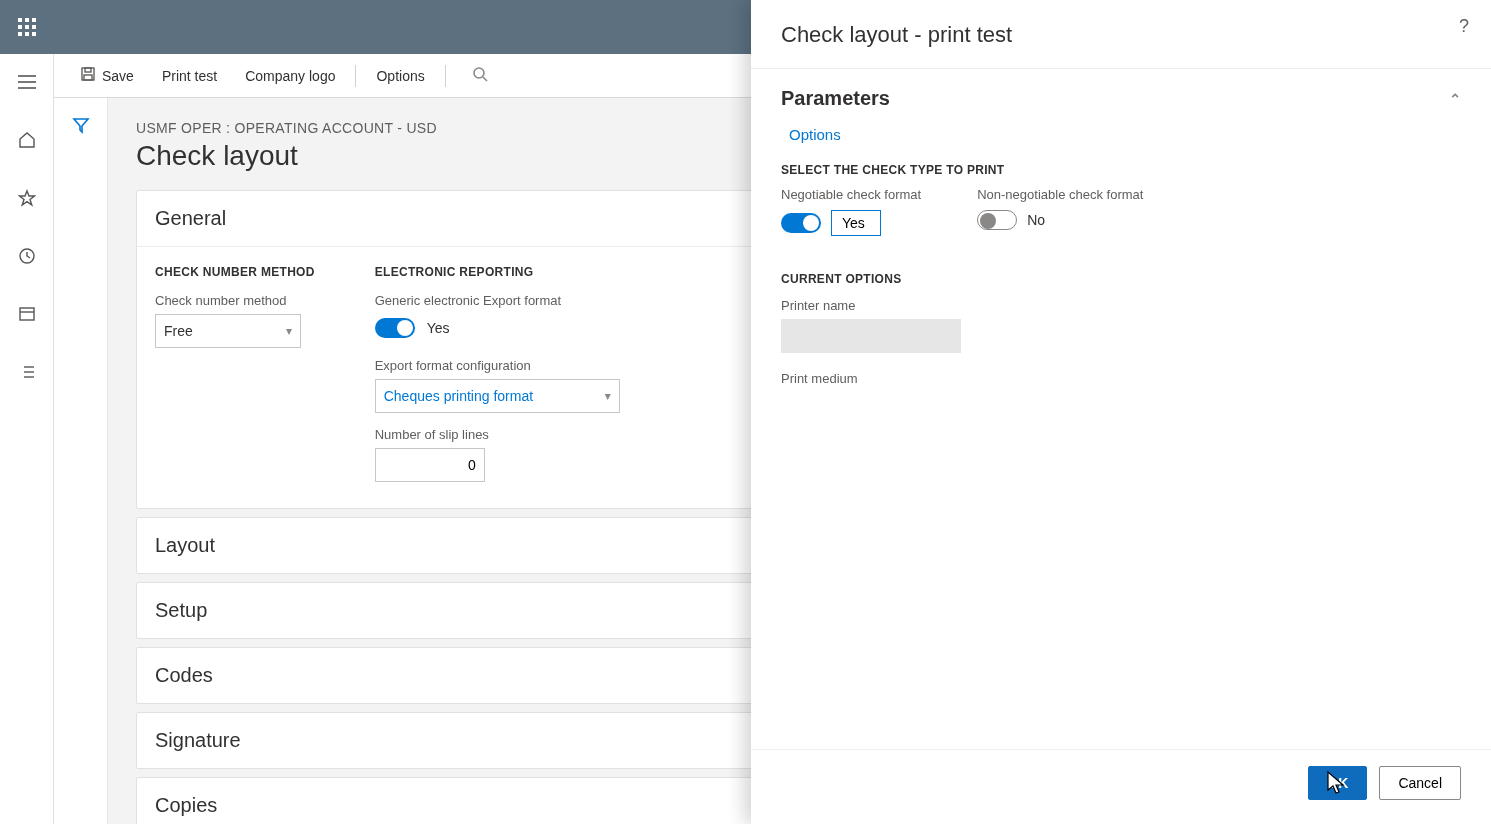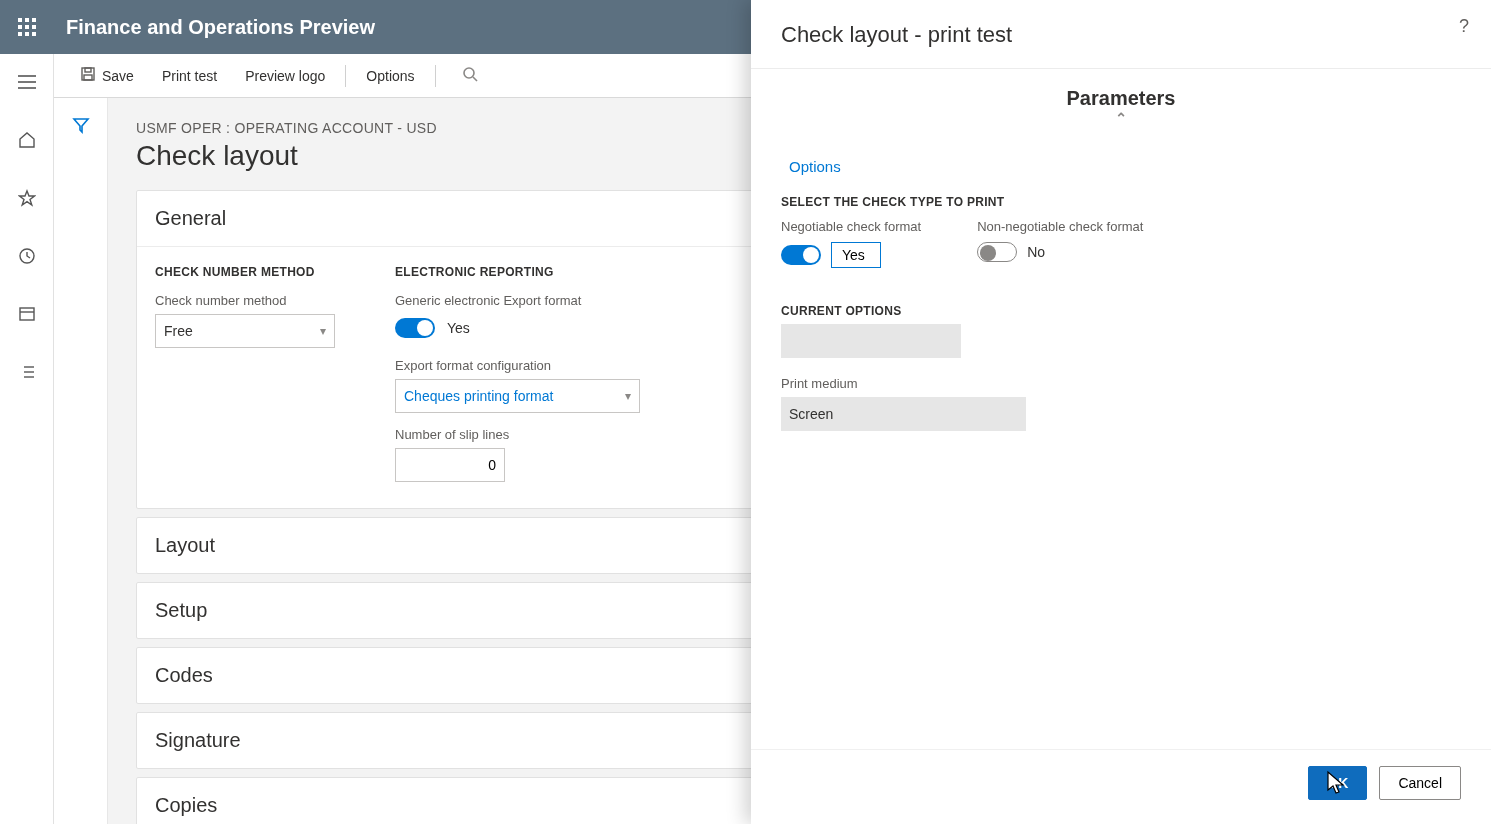--- a/index.html
+++ b/index.html
@@ -87,21 +87,21 @@
   .card-header {
     font-size:20px; color:#323130; padding:16px 18px;
     border-bottom:1px solid #ececec;
     cursor:pointer; font-weight:400;
   }
   .card.collapsed .card-header { border-bottom:none; }
   .card-body { padding:18px 18px 26px 18px; display:flex; gap:60px; }
   .grp-label { font-size:12px; font-weight:600; color:#323130; letter-spacing:0.3px; }
   .field-label { font-size:13px; color:#605e5c; margin-top:14px; }
   .dropdown {
-    margin-top:6px; width:180px; height:34px; border:1px solid #c8c6c4;
+    margin-top:6px; width:146px; height:34px; border:1px solid #c8c6c4;
     background:#fff; display:flex; align-items:center; justify-content:space-between;
     padding:0 8px; font-size:14px; color:#323130; cursor:pointer;
   }
   .dropdown.wide { width:245px; color:#0078d4; }
   .chev { color:#8a8886; font-size:12px; }
   .toggle-row { display:flex; align-items:center; gap:12px; margin-top:10px; }
   .toggle {
     width:40px; height:20px; border-radius:10px; background:#0078d4; position:relative;
     cursor:pointer;
   }
@@ -126,24 +126,23 @@
   }
   .flyout-title { font-size:22px; color:#323130; font-weight:400; }
   .help-ic {
     position:absolute; top:16px; right:22px; color:#605e5c; font-size:18px; cursor:pointer;
   }
   .flyout-body {
     flex:1; padding:18px 30px; overflow-y:auto;
     border-top:1px solid #ececec; margin-top:14px;
   }
   .param-head {
-    display:flex; justify-content:center; align-items:center;
-    font-size:20px; color:#323130; cursor:pointer; margin-bottom:32px;
+    display:flex; justify-content:space-between; align-items:center;
+    font-size:20px; color:#323130; cursor:pointer; margin-bottom:16px;
     font-weight:600;
-    flex-direction:column;
   }
   .param-head .chev-up { font-size:14px; color:#8a8886; }
   .link { color:#0078d4; font-size:15px; cursor:pointer; margin-left:8px; }
   .subhead { font-size:12px; font-weight:700; color:#323130; letter-spacing:0.3px; margin-top:20px; }
   .toggles-row { display:flex; gap:56px; margin-top:10px; }
   .tgl-block .tgl-label { font-size:13px; color:#605e5c; margin-bottom:8px; }
   .tgl-inline { display:flex; align-items:center; gap:10px; }
   .toggle.off { background:#fff; border:1px solid #8a8886; }
   .toggle.off .knob { left:2px; right:auto; background:#8a8886; }
   .val-box { border:1px solid #0078d4; padding:4px 10px; font-size:14px; min-width:50px; }
@@ -179,21 +178,20 @@
         <rect x="7" y="0" width="4" height="4"></rect>
         <rect x="14" y="0" width="4" height="4"></rect>
         <rect x="0" y="7" width="4" height="4"></rect>
         <rect x="7" y="7" width="4" height="4"></rect>
         <rect x="14" y="7" width="4" height="4"></rect>
         <rect x="0" y="14" width="4" height="4"></rect>
         <rect x="7" y="14" width="4" height="4"></rect>
         <rect x="14" y="14" width="4" height="4"></rect>
       </svg>
   </div>
-  <div class="app-title">Finance and Operations Preview</div>
   <div class="search-wrap">
     <span>
       <svg width="16" height="16" viewBox="0 0 16 16" fill="none" stroke="#fff" stroke-width="1.6">
           <circle cx="7" cy="7" r="5"></circle>
           <line x1="11" y1="11" x2="15" y2="15"></line>
         </svg>
     </span>
     <input type="text" placeholder="Search for a page" style="">
   </div>
 </div>
@@ -248,21 +246,21 @@
           <rect x="5" y="2" width="6" height="4"></rect>
           <rect x="4" y="9" width="8" height="5"></rect>
         </svg>
     </span>
     <span>Save</span>
   </div>
   <div class="cmd">
     <span>Print test</span>
   </div>
   <div class="cmd">
-    <span>Preview logo</span>
+    <span>Company logo</span>
   </div>
   <div class="sep"></div>
   <div class="cmd options">
     <span>Options</span>
   </div>
   <div class="sep"></div>
   <div class="srch-ic">
     <svg width="16" height="16" viewBox="0 0 16 16" fill="none" stroke="#8a8886" stroke-width="1.6">
         <circle cx="7" cy="7" r="5"></circle>
         <line x1="11" y1="11" x2="15" y2="15"></line>
@@ -361,23 +359,23 @@
         <div class="tgl-inline">
           <div class="toggle off">
               <div class="knob"></div>
             </div>
           <span class="val-plain">No</span>
         </div>
       </div>
     </div>
 
     <div class="subhead" style="margin-top:36px">CURRENT OPTIONS</div>
+    <div class="field-label" style="margin-top:12px">Printer name</div>
     <input class="ro-input" readonly="" value="" style="">
     <div class="field-label" style="margin-top:18px">Print medium</div>
-    <input class="ro-input wide" readonly="" value="Screen" style="">
   </div>
   <div class="flyout-footer">
     <button class="btn primary">OK</button>
     <button class="btn">Cancel</button>
   </div>
 </div>
 
 <svg class="cursor" viewBox="0 0 22 28">
   <path d="M3 2 L3 20 L8 16 L11 23 L14 22 L11 15 L18 15 Z" fill="#fff" stroke="#000" stroke-width="1.2"></path>
 </svg>

